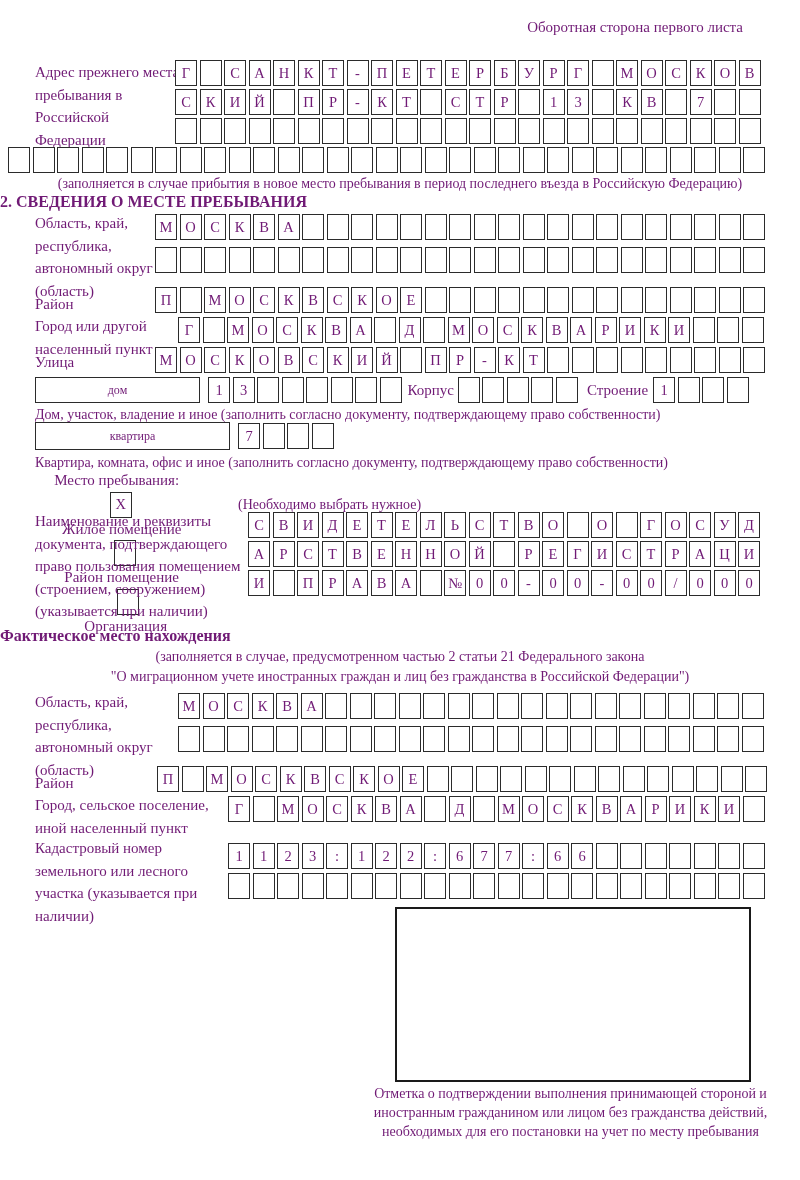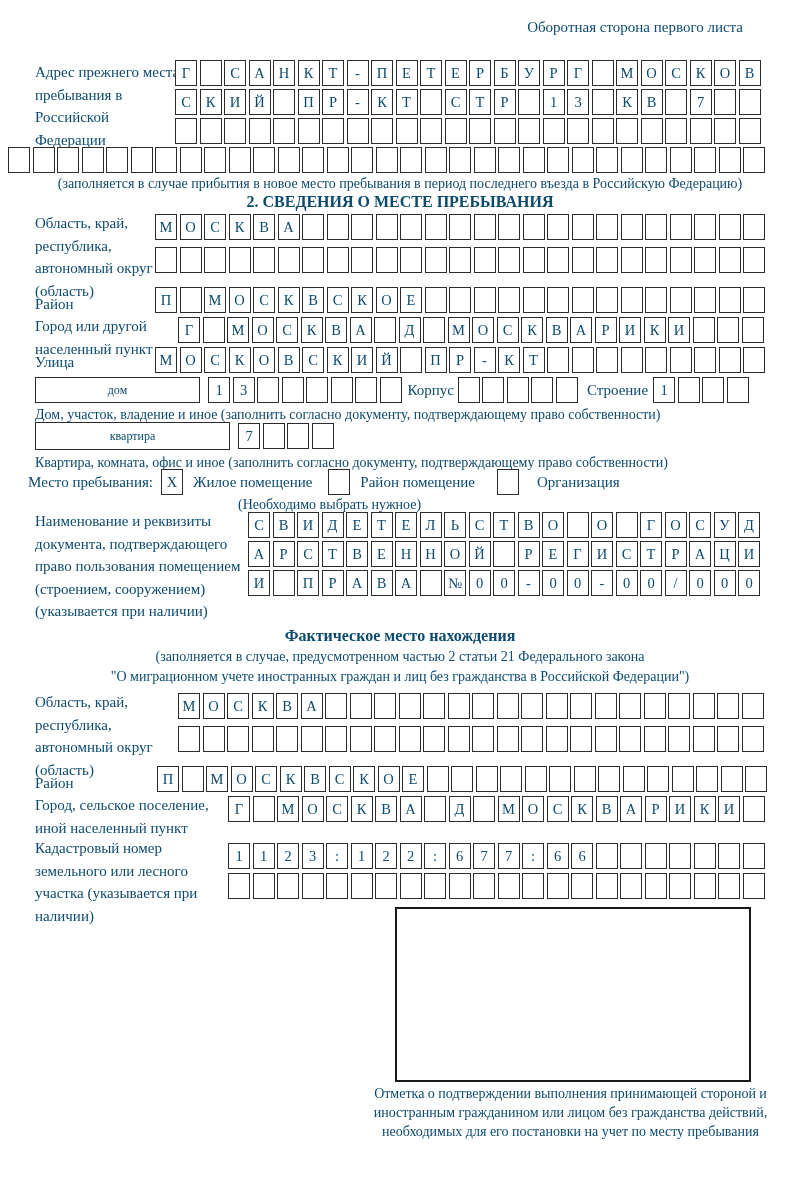--- a/index.html
+++ b/index.html
@@ -1,25 +1,25 @@
 <!DOCTYPE html>
 <html lang="ru"><head>
 <meta charset="utf-8">
 <style>
   html,body{margin:0;padding:0;background:#ffffff;}
   .page{
     position:relative;width:800px;height:1176px;background:#ffffff;
-    font-family:"Liberation Serif","DejaVu Serif",serif;color:#0c4a6e;
+    font-family:"Liberation Serif","DejaVu Serif",serif;color:#701a75;
     overflow:hidden;
   }
   .abs{position:absolute;}
   .label{font-size:15px;line-height:1.5;}
   .note{font-size:14px;line-height:1.3;}
   .center{text-align:center;width:800px;left:0;}
-  .title{font-size:16px;font-weight:bold;text-align:center;width:800px;left:0;}
+  .title{font-size:16px;font-weight:bold;width:800px;left:0;}
   .cells{display:flex;gap:2.5px;}
   .cells .cell{
     flex:0 0 22px;width:22px;height:26px;box-sizing:border-box;
     border:1.6px solid #2b2b2b;display:flex;align-items:center;justify-content:center;
     font-size:14.5px;background:#fff;
   }
   .stack{display:flex;flex-direction:column;}
   .fieldrect{
     box-sizing:border-box;border:1.6px solid #2b2b2b;background:#fff;
     display:flex;align-items:center;justify-content:center;font-size:12px;
@@ -330,21 +330,21 @@
     <div class="fieldrect" style="width:195px;height:28px;">квартира</div>
     <div class="cells" style="margin-left:8px;">
         <span class="cell">7</span>
         <span class="cell"></span>
         <span class="cell"></span>
         <span class="cell"></span>
       </div>
   </div>
   <div class="abs note" style="left:35px;top:454px;">Квартира, комната, офис и иное (заполнить согласно документу, подтверждающему право собственности)</div>
 
-  <div class="abs inline-row" style="left:28px;top:469px;">
+  <div class="abs inline-row" style="left:52px;top:469px;flex-direction:column;">
     <div class="label">Место пребывания:</div>
     <div class="cells" style="margin-left:8px;">
         <span class="cell">X</span>
       </div>
     <div class="label" style="margin-left:10px;">Жилое помещение</div>
     <div class="cells" style="margin-left:16px;">
         <span class="cell"></span>
       </div>
     <div class="label" style="margin-left:10px;">Район помещение</div>
     <div class="cells" style="margin-left:22px;">

